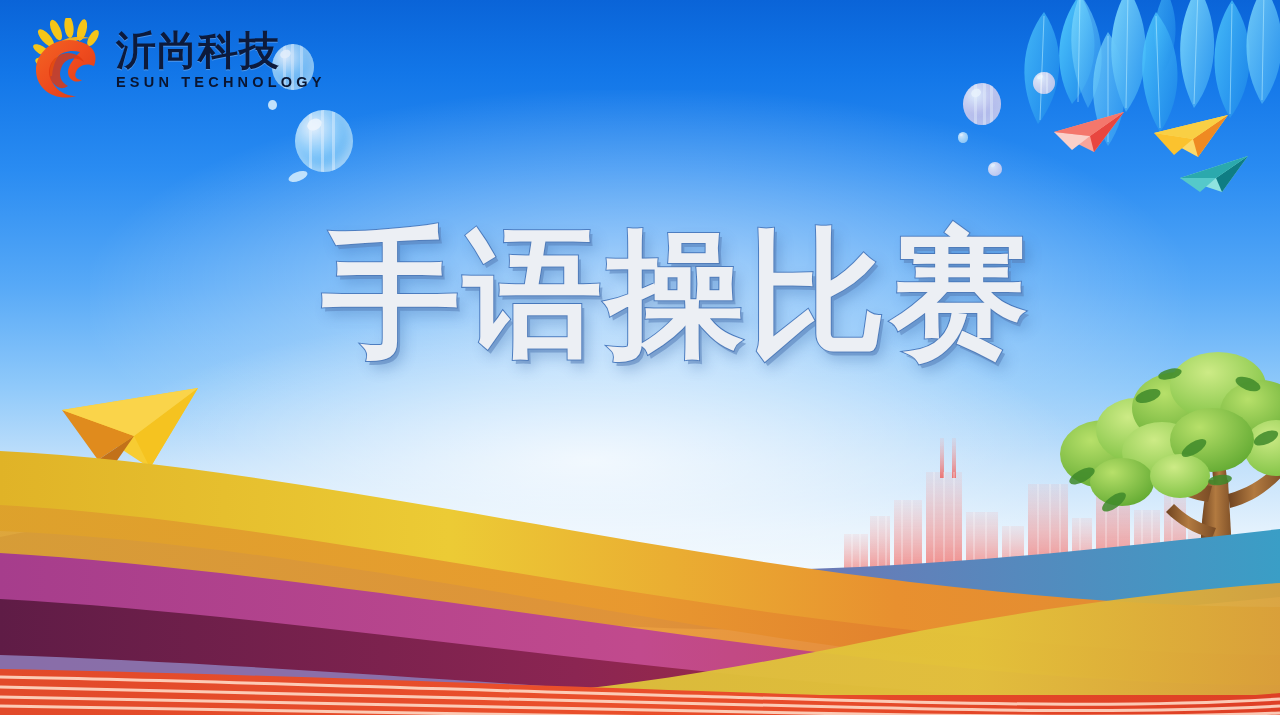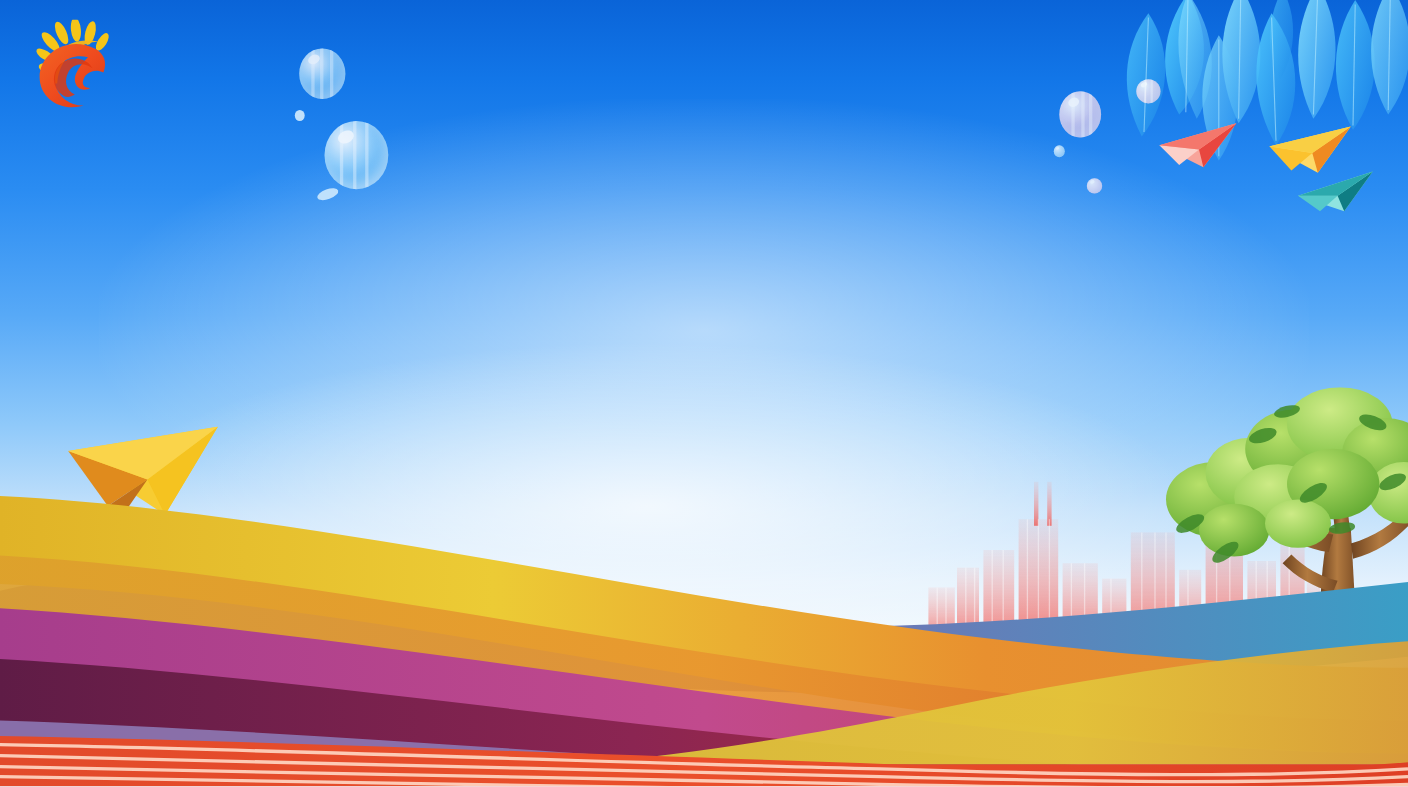--- a/index.html
+++ b/index.html
@@ -383,16 +383,21 @@
 
         <path d="M20 58 C 18 30, 40 14, 66 20 C 50 20, 30 32, 28 58 Z" fill="#f7b718" opacity=".95"></path>
 
         <path d="M62 26 C 38 14, 12 30, 12 52 C 12 72, 32 84, 52 78 C 38 78, 26 68, 26 54
                  C 26 40, 40 30, 56 34 C 50 40, 44 48, 44 54 C 44 62, 52 66, 58 62
                  C 52 62, 50 58, 52 54 C 54 48, 62 44, 70 48 C 74 38, 70 30, 62 26 Z" fill="url(#swirlG)"></path>
         <path d="M30 66 C 22 58, 24 44, 34 38 C 44 32, 56 36, 60 44
                  C 52 38, 42 40, 38 48 C 34 56, 36 64, 44 68 C 38 72, 34 70, 30 66 Z" fill="#e0380f" opacity=".85"></path>
       </svg>
     </div>
-  </div>
-
+    <div class="logo-text">
+      <span class="logo-cn">沂尚科技</span>
+      <span class="logo-en">ESUN TECHNOLOGY</span>
+    </div>
+  </div>
+
+  <div id="main-title">手语操比赛</div>
 
 </div>
 
 </body></html>

